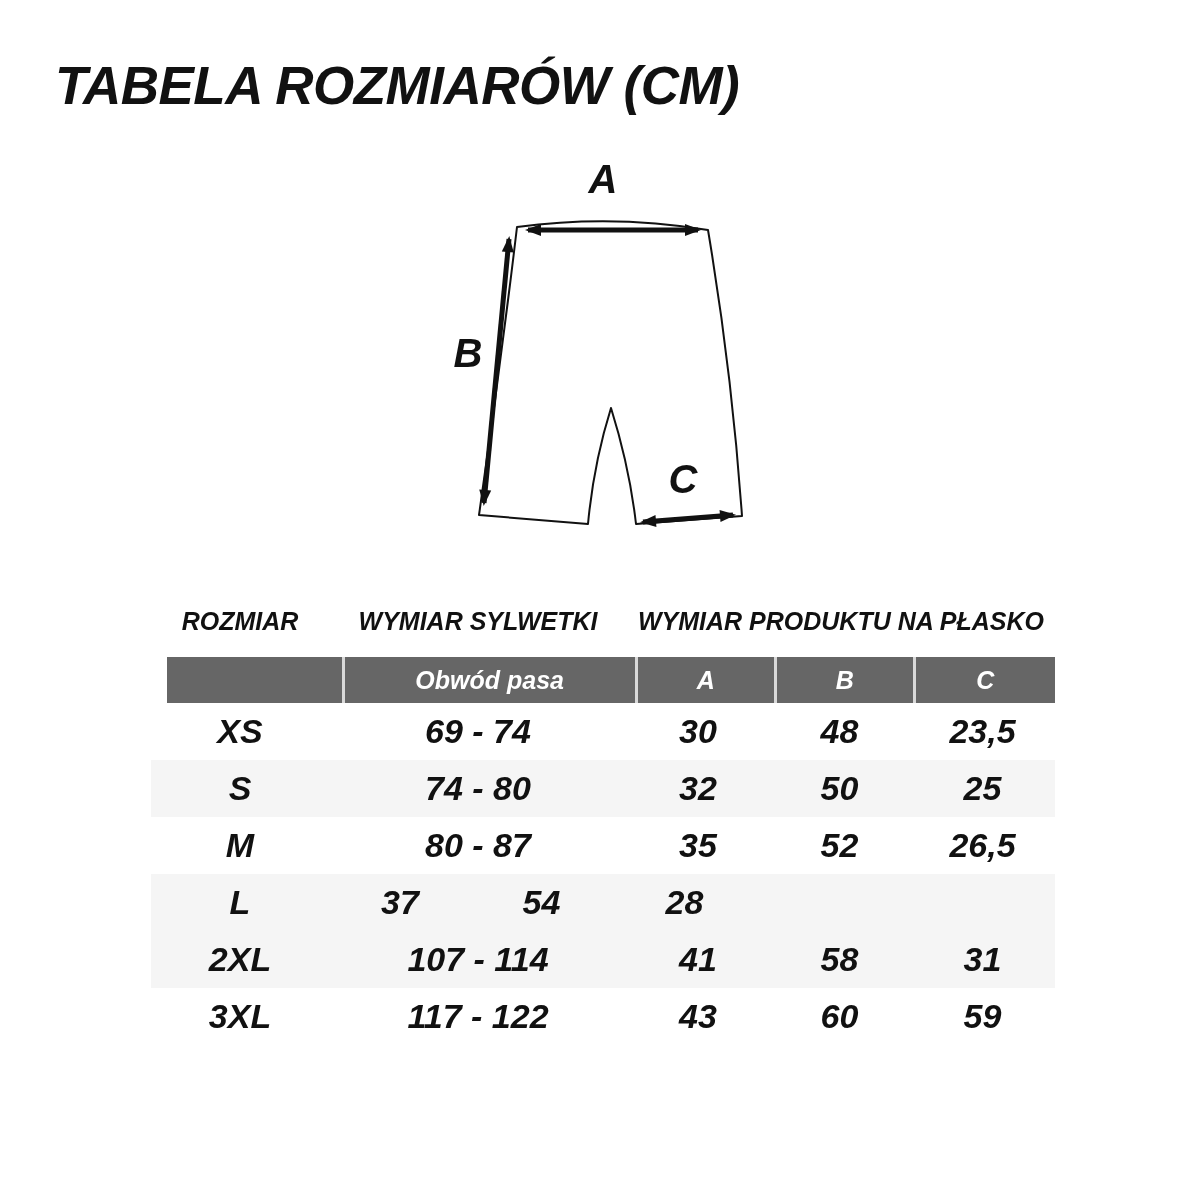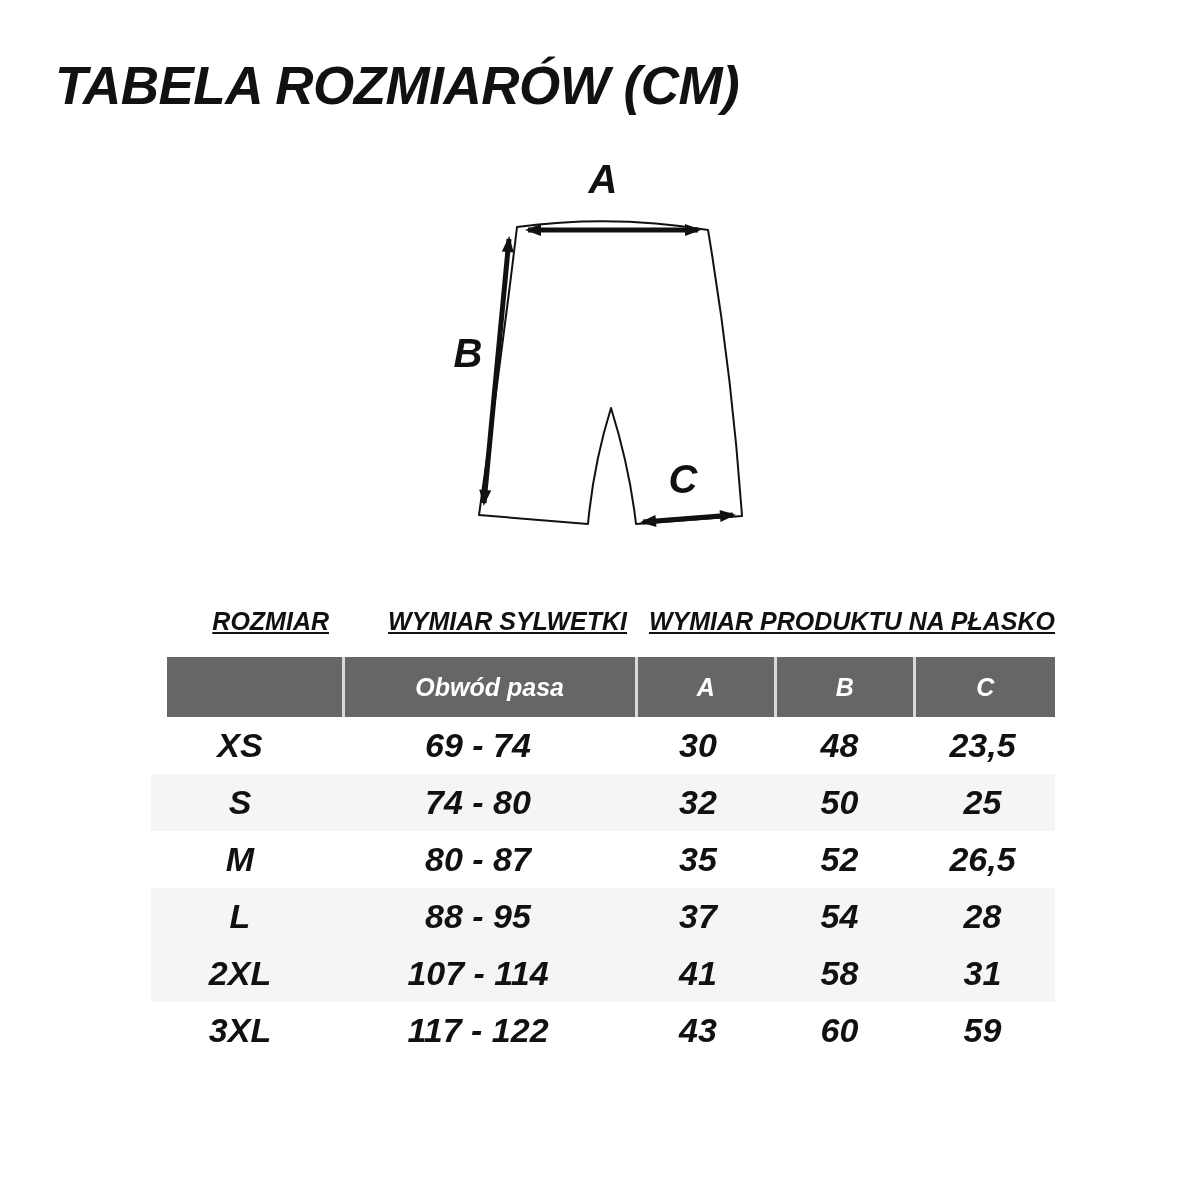--- a/index.html
+++ b/index.html
@@ -25,30 +25,30 @@
   .diagram text{
     font-family:"Liberation Sans",sans-serif;
     font-style:italic;font-weight:700;font-size:40px;fill:var(--text);
   }
 
   .group-headers{
     position:absolute;left:151px;top:600px;width:904px;height:42px;
     display:flex;align-items:flex-end;
   }
   .group-headers .gh{
-    text-align:right;font-size:25px;font-weight:700;font-style:italic;
-    padding-bottom:6px;white-space:nowrap;text-decoration:underline;
+    text-align:center;font-size:25px;font-weight:700;font-style:italic;
+    padding-bottom:6px;white-space:nowrap;
   }
   .gh-size{width:178px;}
   .gh-body{width:298px;}
   .gh-product{width:428px;}
 
   .size-table{position:absolute;left:151px;top:657px;width:904px;}
 
-  .subheader-row{display:flex;height:60px;margin-left:16px;}
+  .subheader-row{display:flex;height:46px;margin-left:16px;}
   .subheader-row .cell{
     background:var(--header-bg);color:var(--header-text);
     display:flex;align-items:center;justify-content:center;
     font-size:25px;font-weight:700;font-style:italic;
   }
   .subheader-row .cell + .cell{border-left:3px solid var(--sep);}
 
   .trow{display:flex;height:57px;background:#ffffff;}
   .trow.alt{background:var(--row-alt-bg);}
   .trow .cell{
@@ -127,21 +127,20 @@
       </div>
       <div class="trow">
         <div class="cell col-size">M</div>
         <div class="cell col-waist">80 - 87</div>
         <div class="cell col-a">35</div>
         <div class="cell col-b">52</div>
         <div class="cell col-c">26,5</div>
       </div>
       <div class="trow alt">
         <div class="cell col-size">L</div>
-        <div class="cell col-waist">88 - 95</div>
         <div class="cell col-a">37</div>
         <div class="cell col-b">54</div>
         <div class="cell col-c">28</div>
       </div>
       <div class="trow alt">
         <div class="cell col-size">2XL</div>
         <div class="cell col-waist">107 - 114</div>
         <div class="cell col-a">41</div>
         <div class="cell col-b">58</div>
         <div class="cell col-c">31</div>

